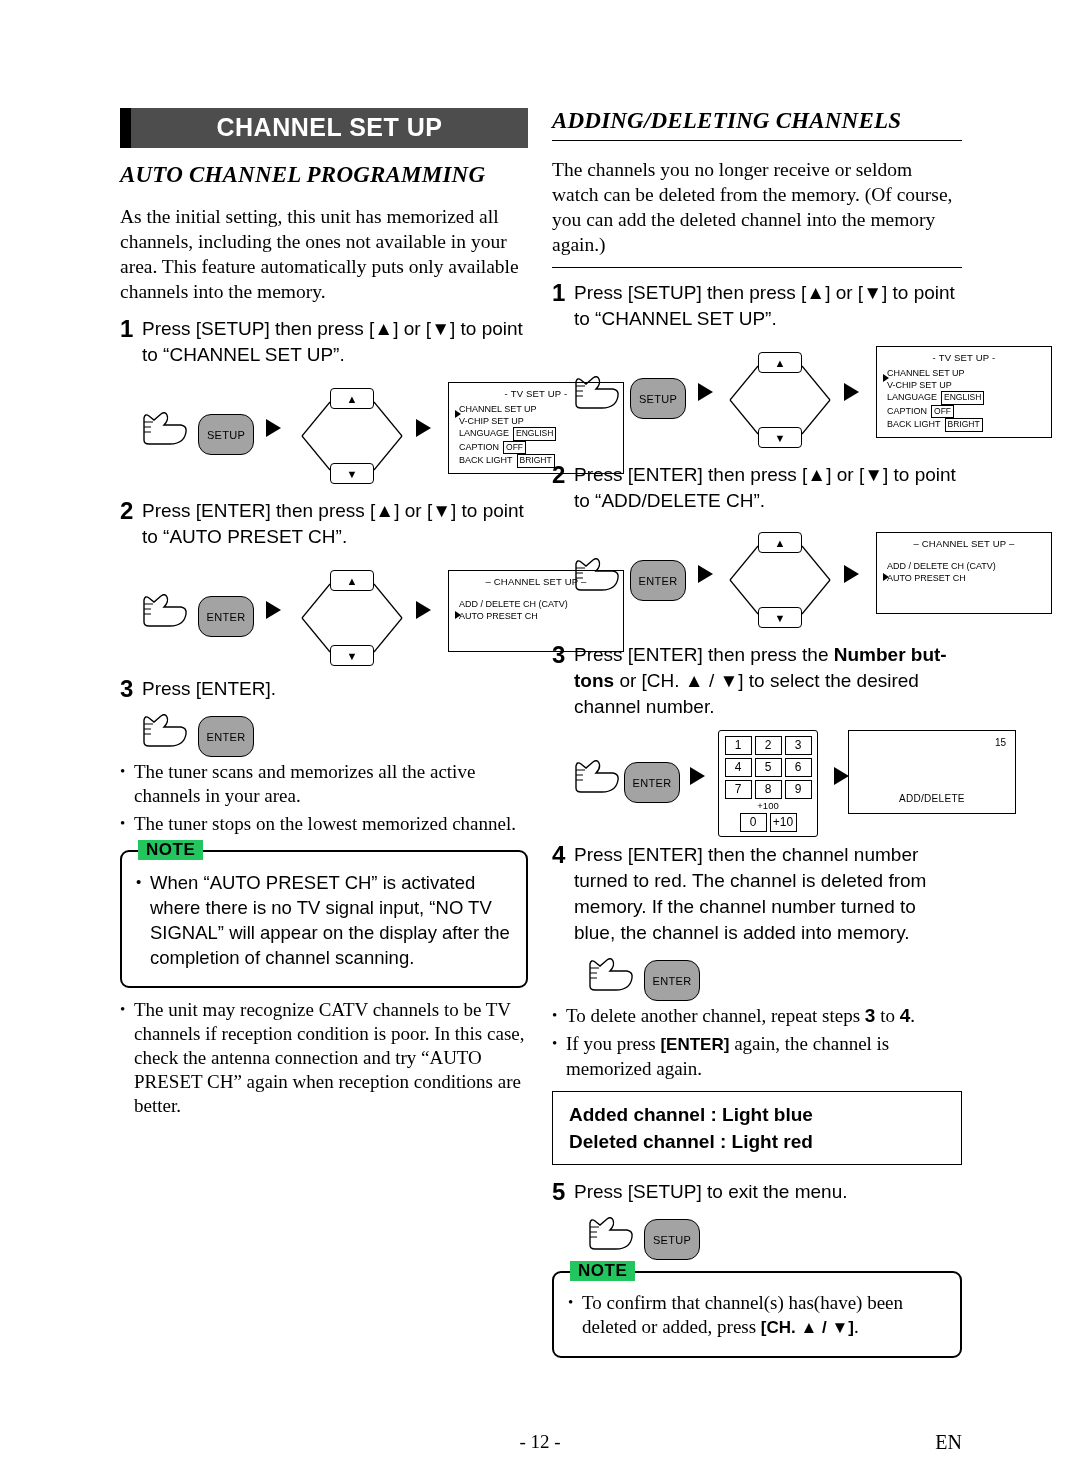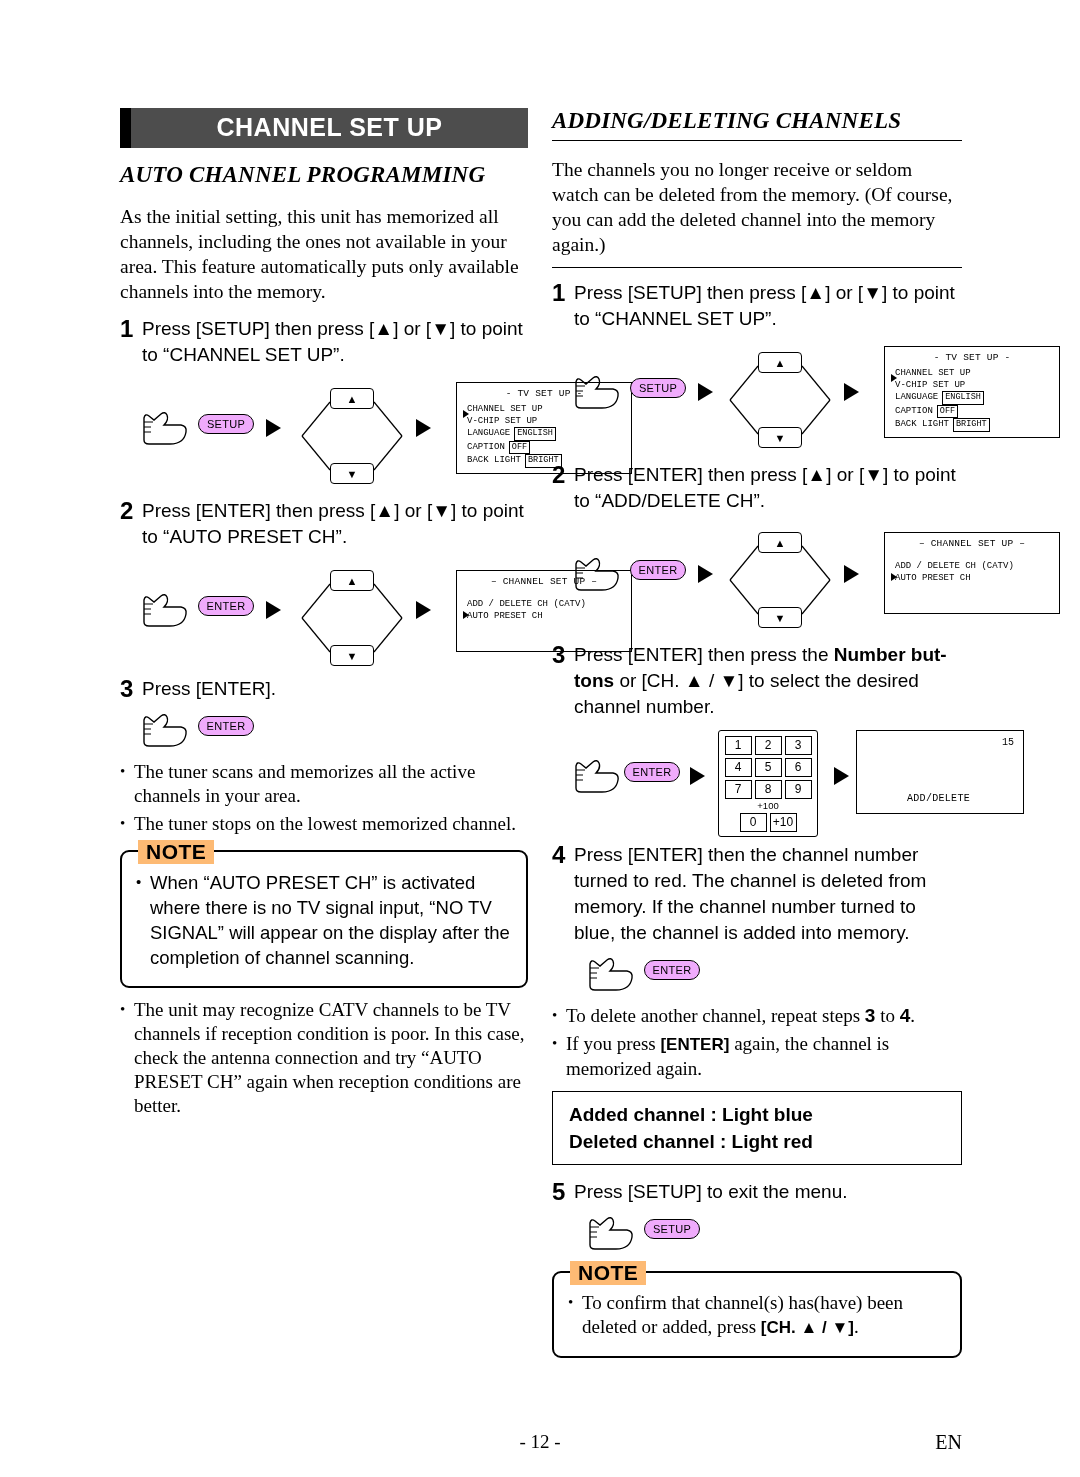--- a/index.html
+++ b/index.html
@@ -109,25 +109,25 @@
 
   .keycap {
     display: inline-flex;
     align-items: center;
     justify-content: center;
     border: 1.4px solid #000;
     border-radius: 13px;
     font-family: "Liberation Sans", sans-serif;
     font-size: 11px;
     letter-spacing: 0.3px;
-    height: 20px;
+    height: 41px;
     min-width: 56px;
     padding: 0 6px;
     box-sizing: border-box;
-    background: #f0abfc;
+    background: #a3a3a3;
   }
 
   .arrow-r {
     display: inline-block;
     width: 0; height: 0;
     border-top: 9px solid transparent;
     border-bottom: 9px solid transparent;
     border-left: 15px solid #000;
     vertical-align: middle;
   }
@@ -152,25 +152,24 @@
     justify-content:center;
     font-size: 11px;
   }
   .diamond .dbox.top { left: 34px; top: 0; }
   .diamond .dbox.bottom { left: 34px; bottom: 0; }
 
   .osd {
     border: 1.4px solid #000;
     background: #fff;
     box-sizing: border-box;
-    font-family: Liberation Mono, monospace;
+    font-family: Liberation Sans, sans-serif;
     position: relative;
     display: inline-block;
     vertical-align: middle;
-    margin-left: 8px;
   }
   .osd-title {
     font-size: 9.5px;
     text-align: center;
     margin-top: 5px;
     letter-spacing: 0.2px;
   }
   .osd-rows {
     margin: 5px 0 0 10px;
     font-size: 9px;
@@ -227,25 +226,25 @@
     border-radius: 9px;
     position: relative;
     margin: 14px 0 10px 0;
     padding: 18px 14px 12px 14px;
     box-sizing: border-box;
   }
   .notebox .note-label {
     position: absolute;
     top: -12px;
     left: 16px;
-    background: #fdba74;
+    background: #22c55e;
     padding: 0 8px;
     font-family: "Liberation Sans", sans-serif;
     font-weight: bold;
-    font-size: 21px;
+    font-size: 17px;
     letter-spacing: 0.5px;
   }
 
   ul.bul {
     list-style: none;
     padding: 0;
     margin: 6px 0 0 0;
   }
   ul.bul li {
     position: relative;

